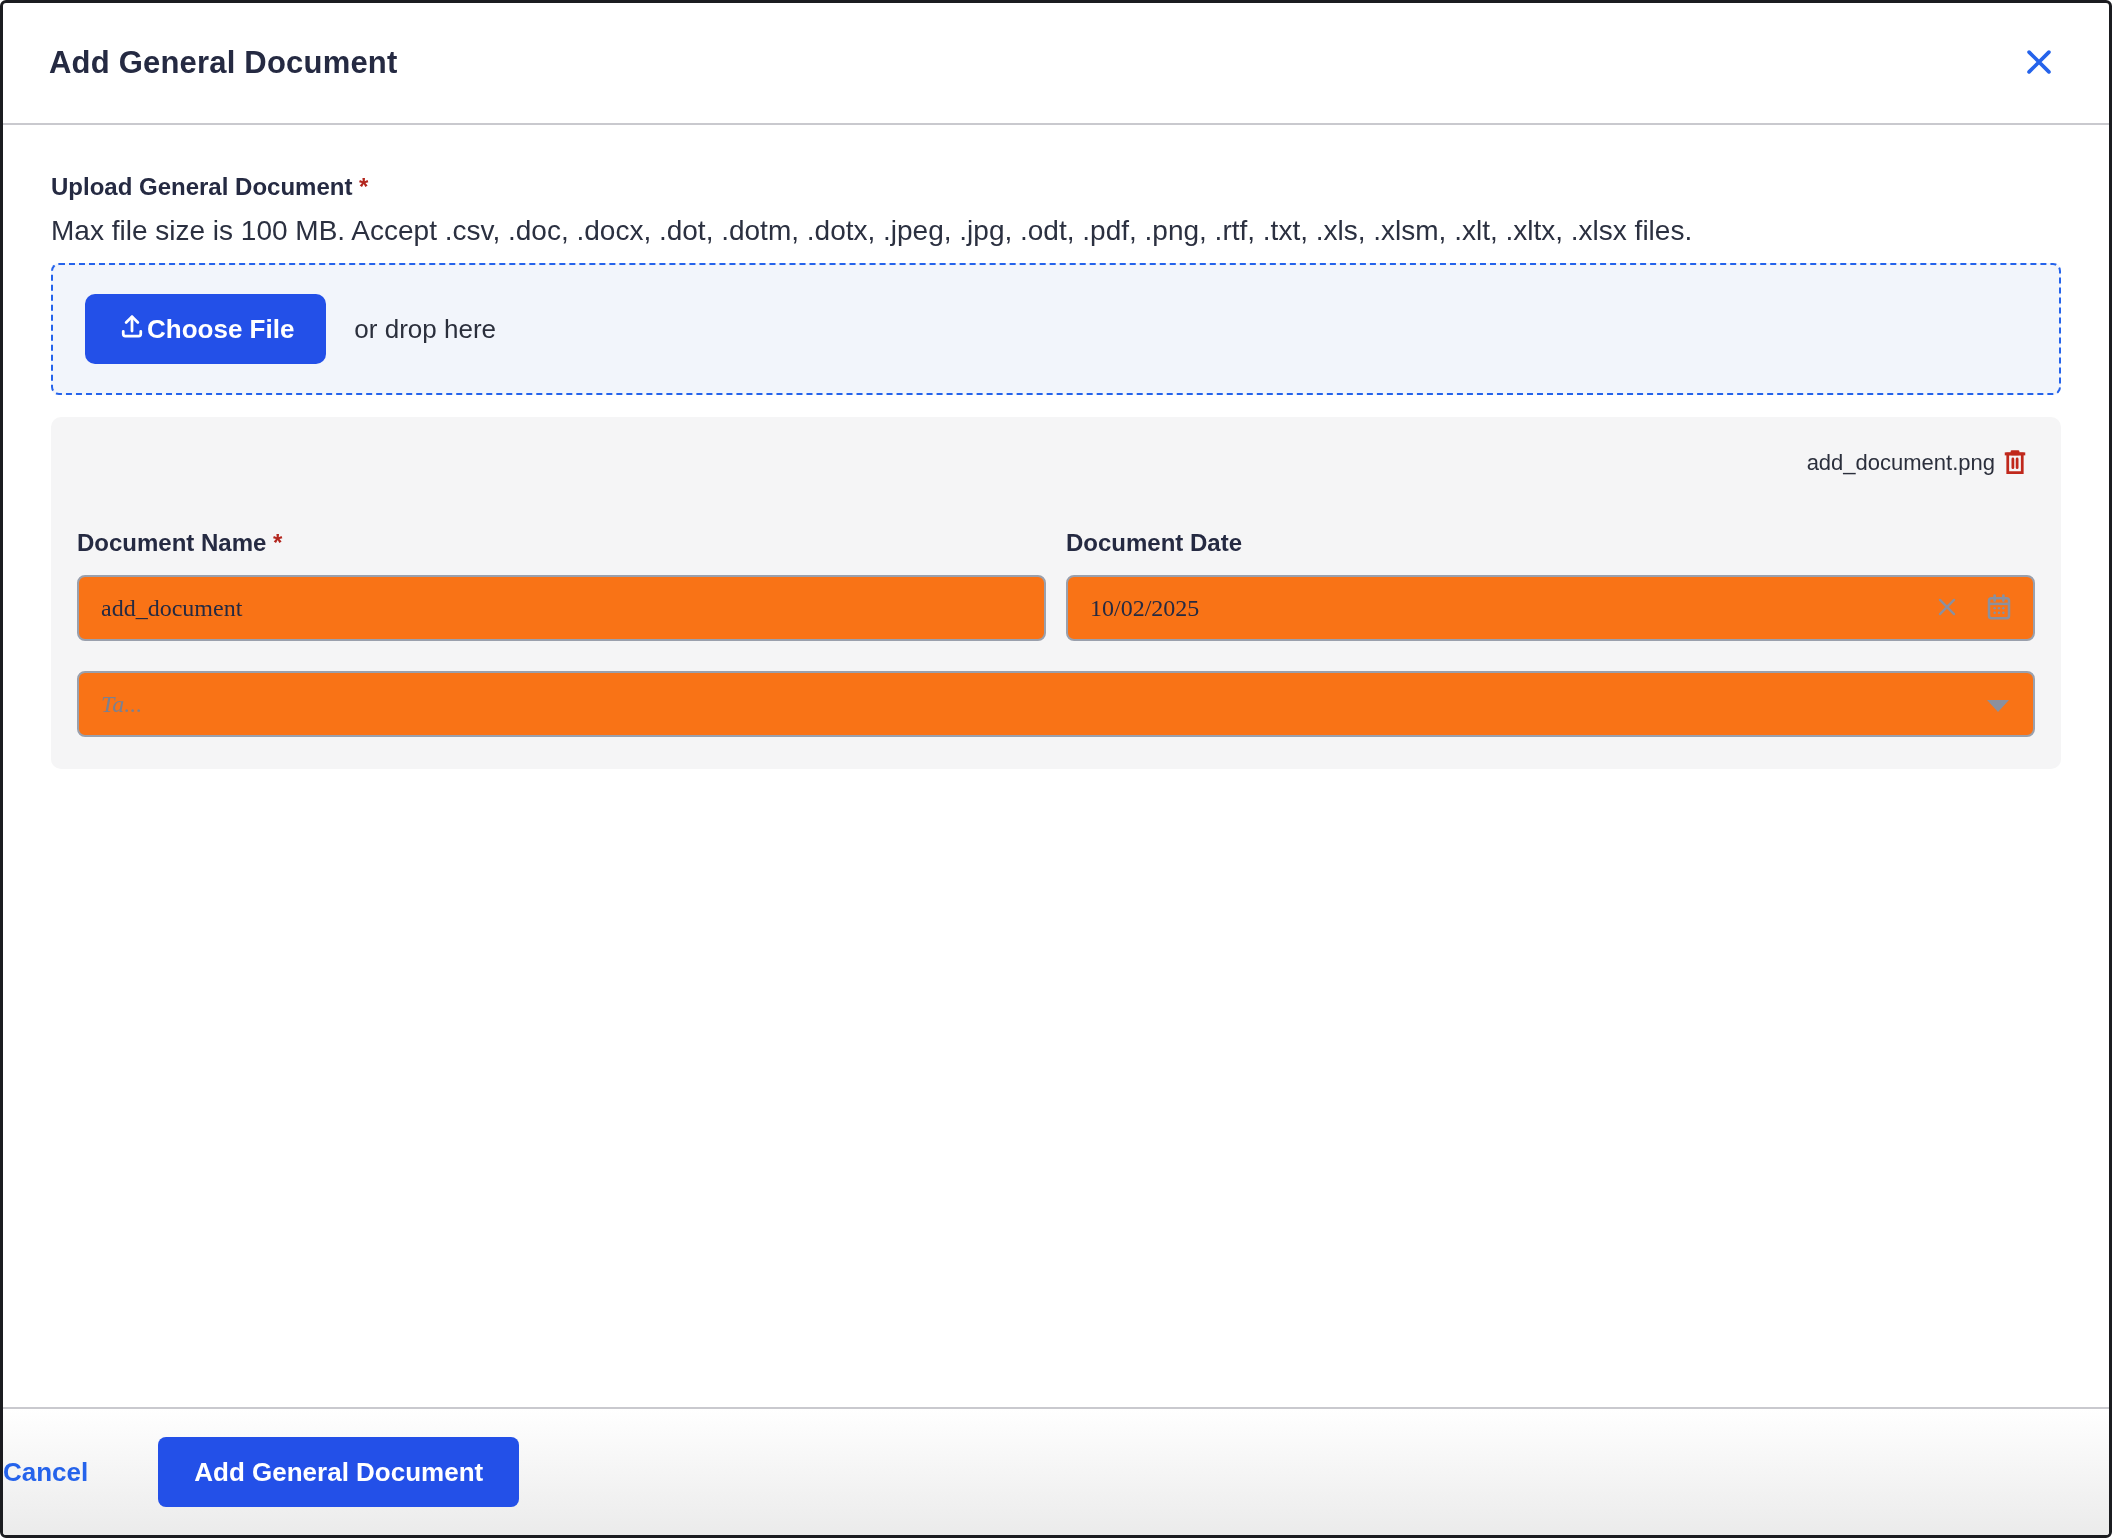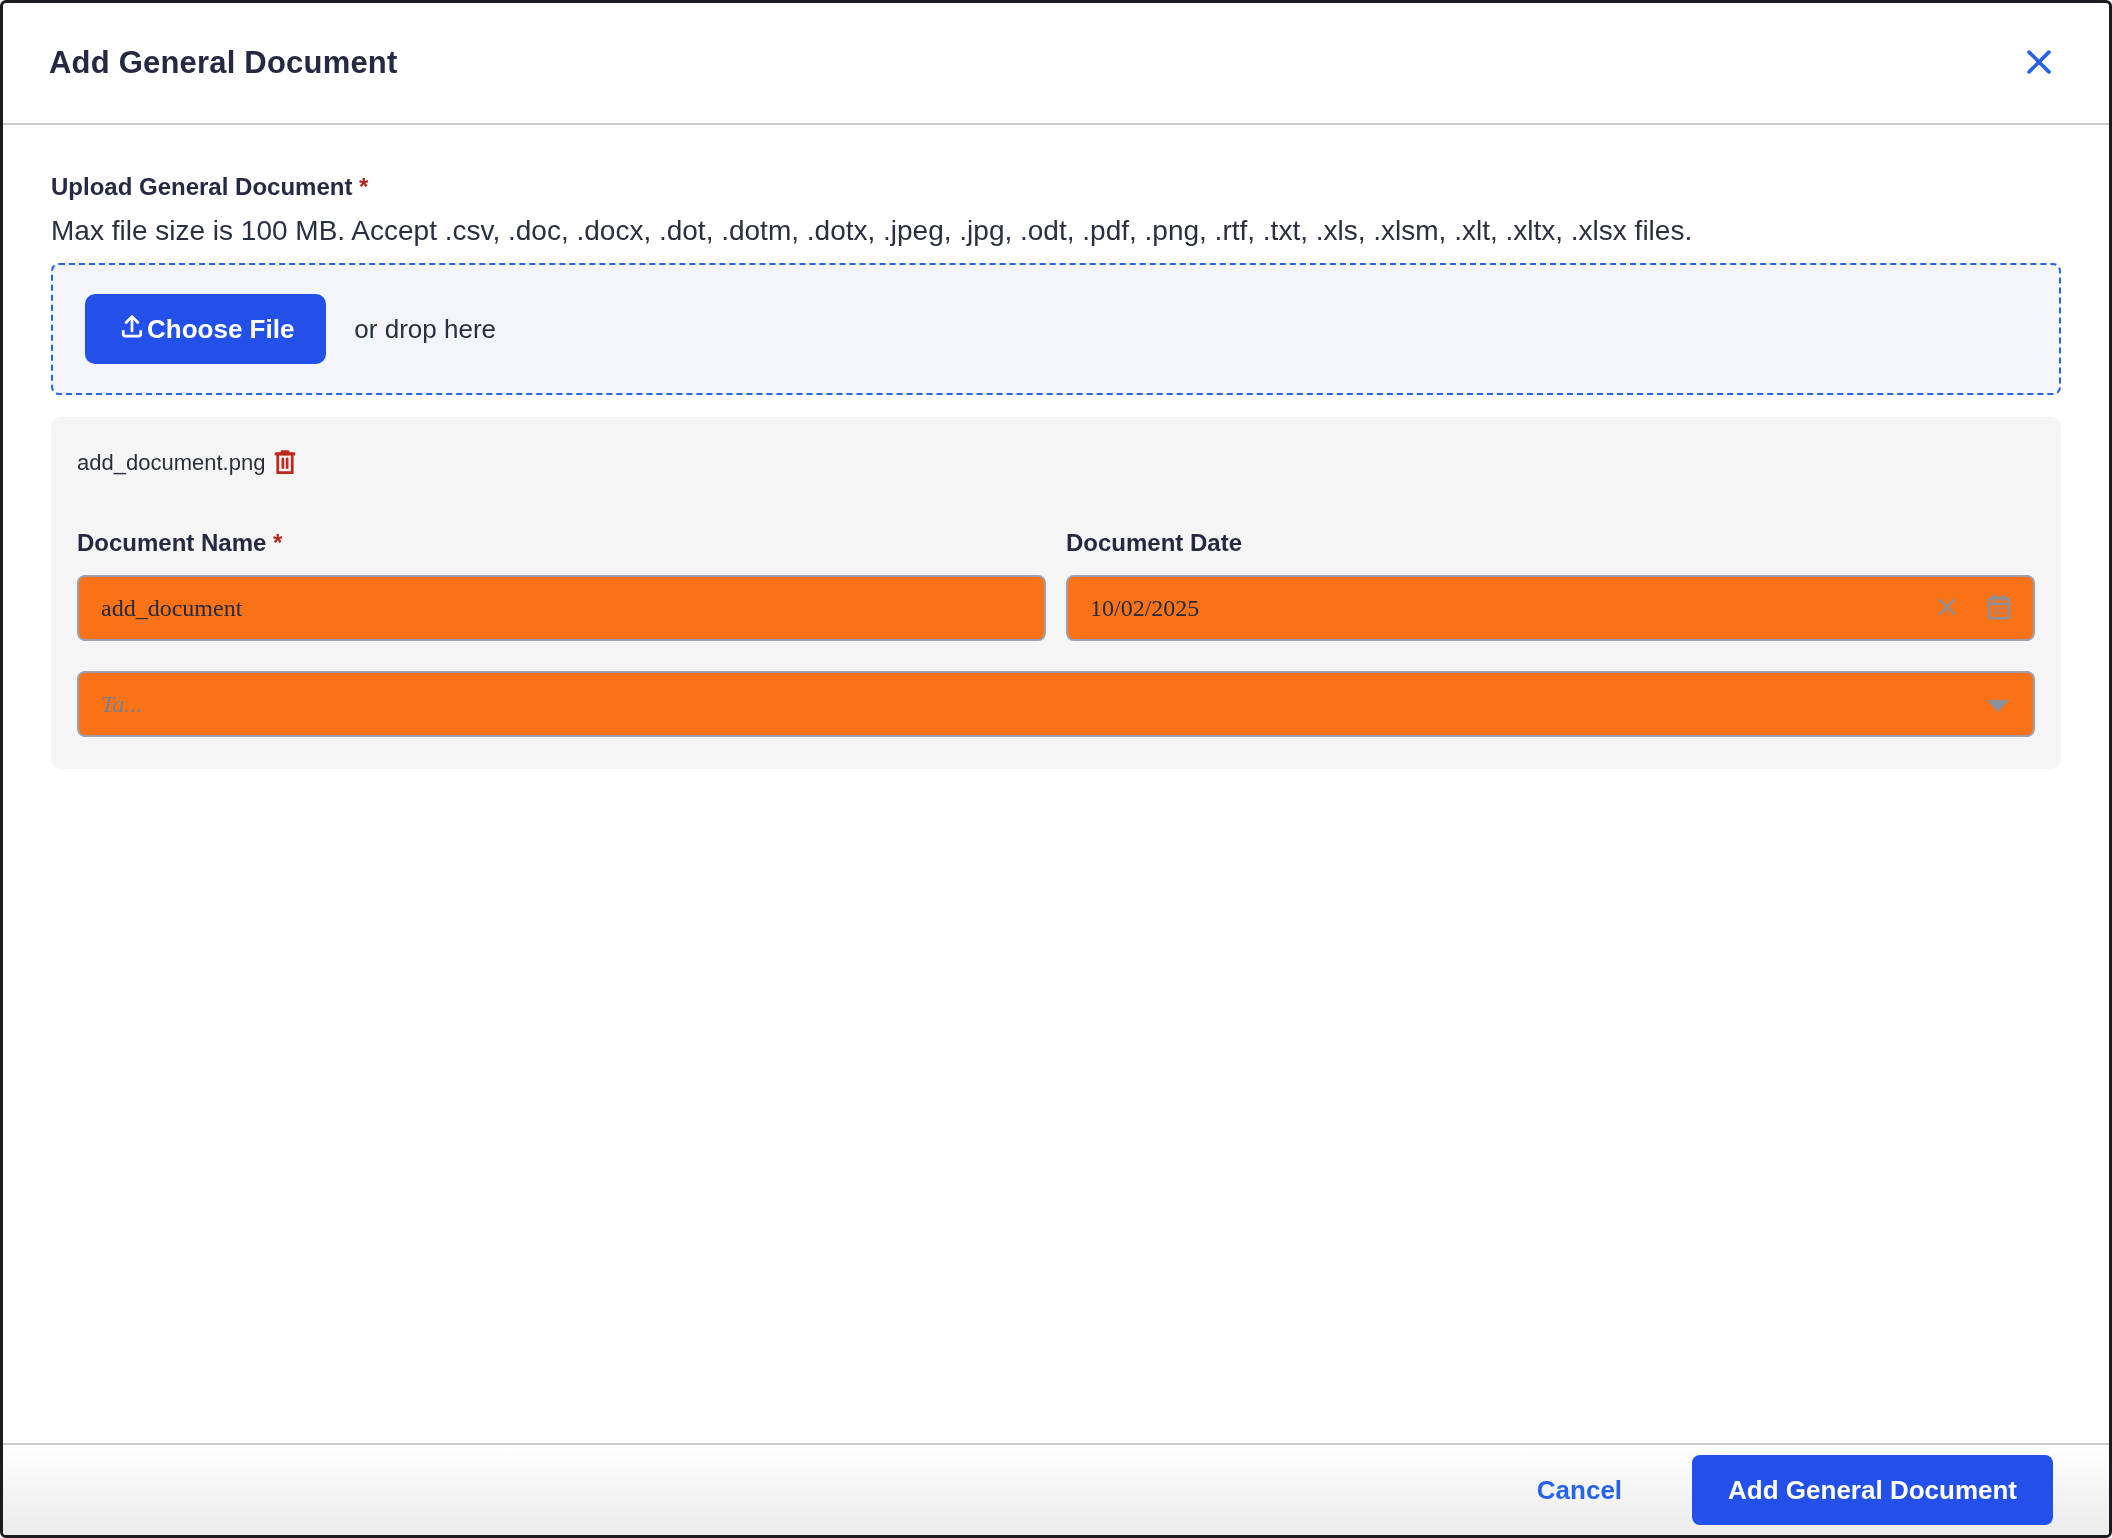--- a/index.html
+++ b/index.html
@@ -69,21 +69,21 @@
   }
   .drop-text { font-size: 26px; color: #2b2f3c; }
   
   .file-card {
     margin-top: 22px;
     background: #f5f5f6;
     border-radius: 10px;
     padding: 26px 26px 32px 26px;
   }
   .file-row {
-    display: flex; align-items: center; justify-content: flex-start;
+    display: flex; align-items: center; justify-content: flex-end;
   }
   .file-name { font-size: 22px; color: #2b2f3c; }
   .trash-btn {
     background: none; border: none; cursor: pointer;
     width: 40px; height: 40px;
     display: flex; align-items: center; justify-content: center;
   }
   .fields-grid {
     margin-top: 46px;
     display: grid;
@@ -122,25 +122,25 @@
   .caret {
     position: absolute; right: 26px; top: 29px;
     width: 0; height: 0;
     border-left: 11px solid transparent;
     border-right: 11px solid transparent;
     border-top: 12px solid #8b909e;
   }
   
   .modal-footer {
     flex: 0 0 auto;
-    height: 92px;
+    height: 128px;
     border-top: 2px solid #c9c9ce;
     background: linear-gradient(#ffffff, #ebebeb);
-    display: flex; align-items: center; justify-content: flex-end;
-    padding-right: 56px;
+    display: flex; align-items: center; 
+    padding-right: 36px;
     gap: 70px;
   }
   .cancel-btn {
     background: none; border: none; cursor: pointer;
     font-size: 26px; font-weight: bold; color: #2563eb;
     font-family: inherit;
   }
   .submit-btn {
     height: 70px;
     padding: 0 36px;

